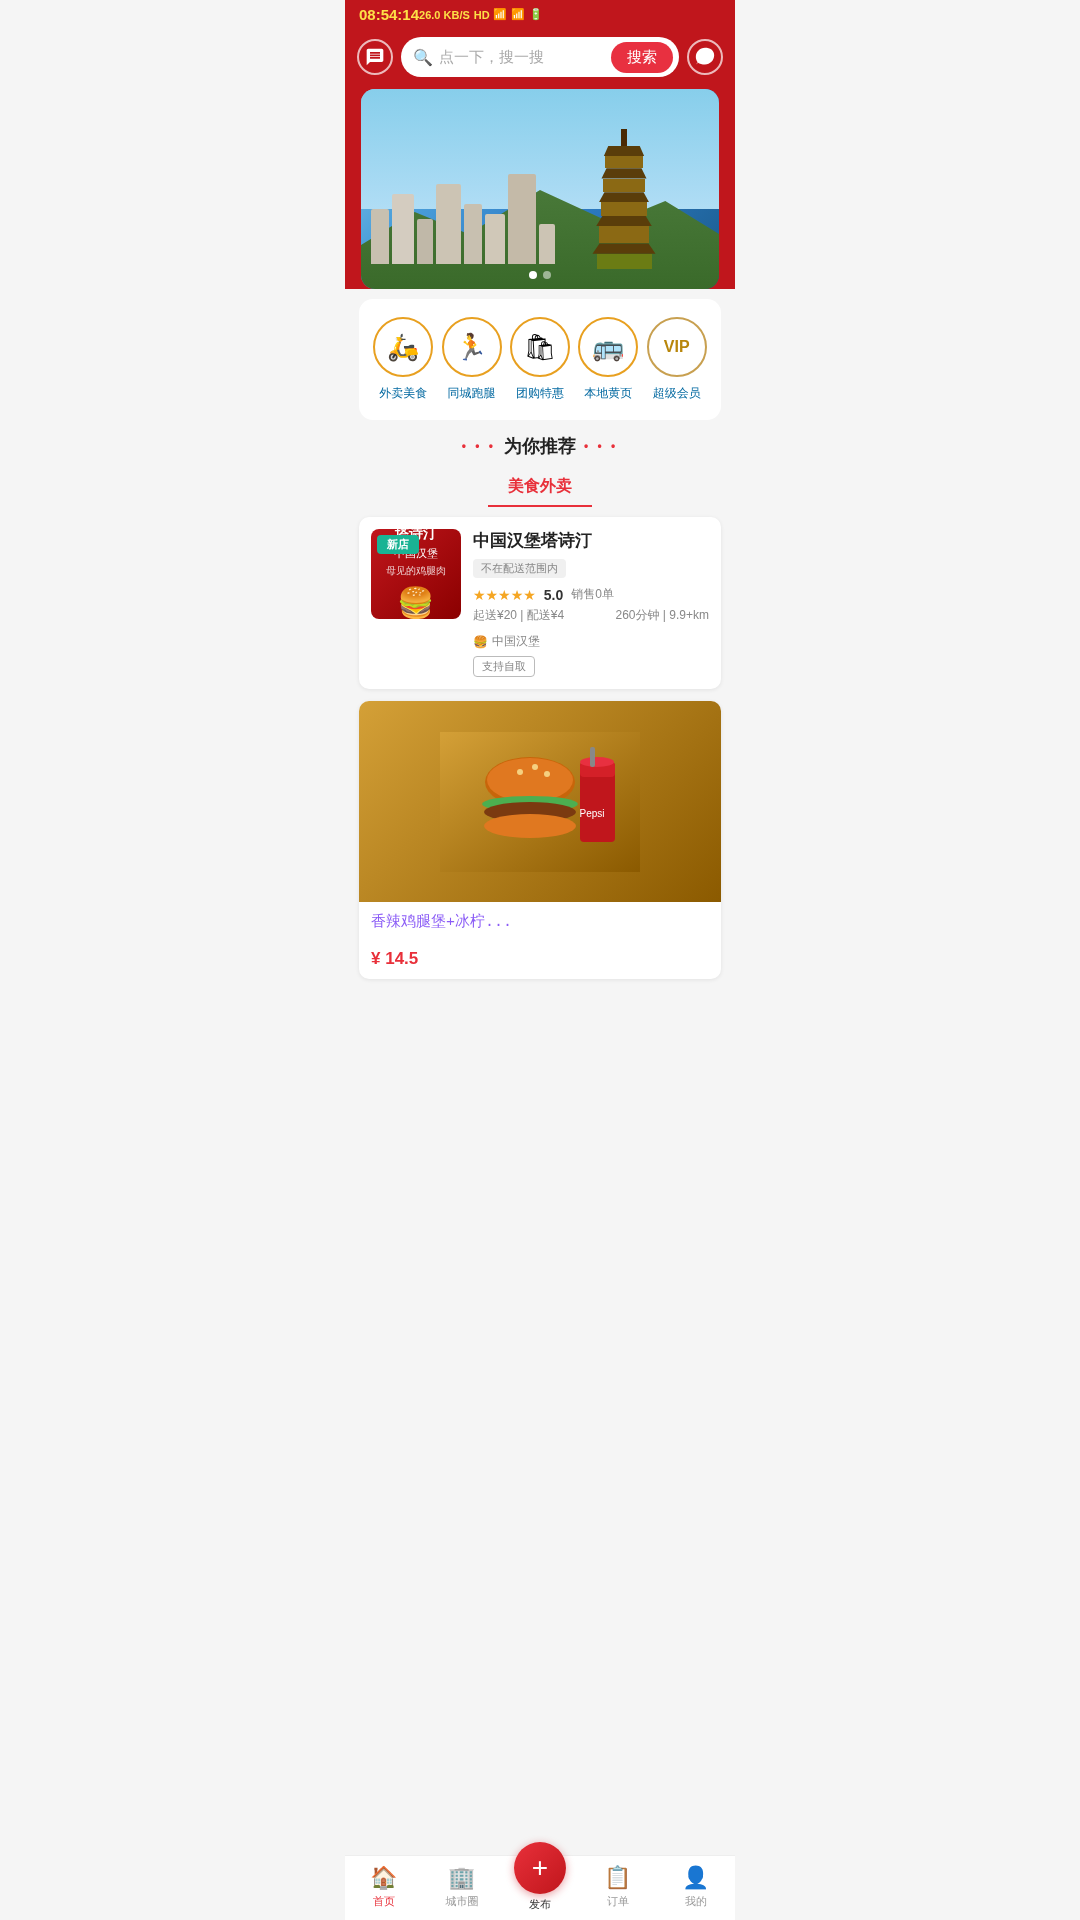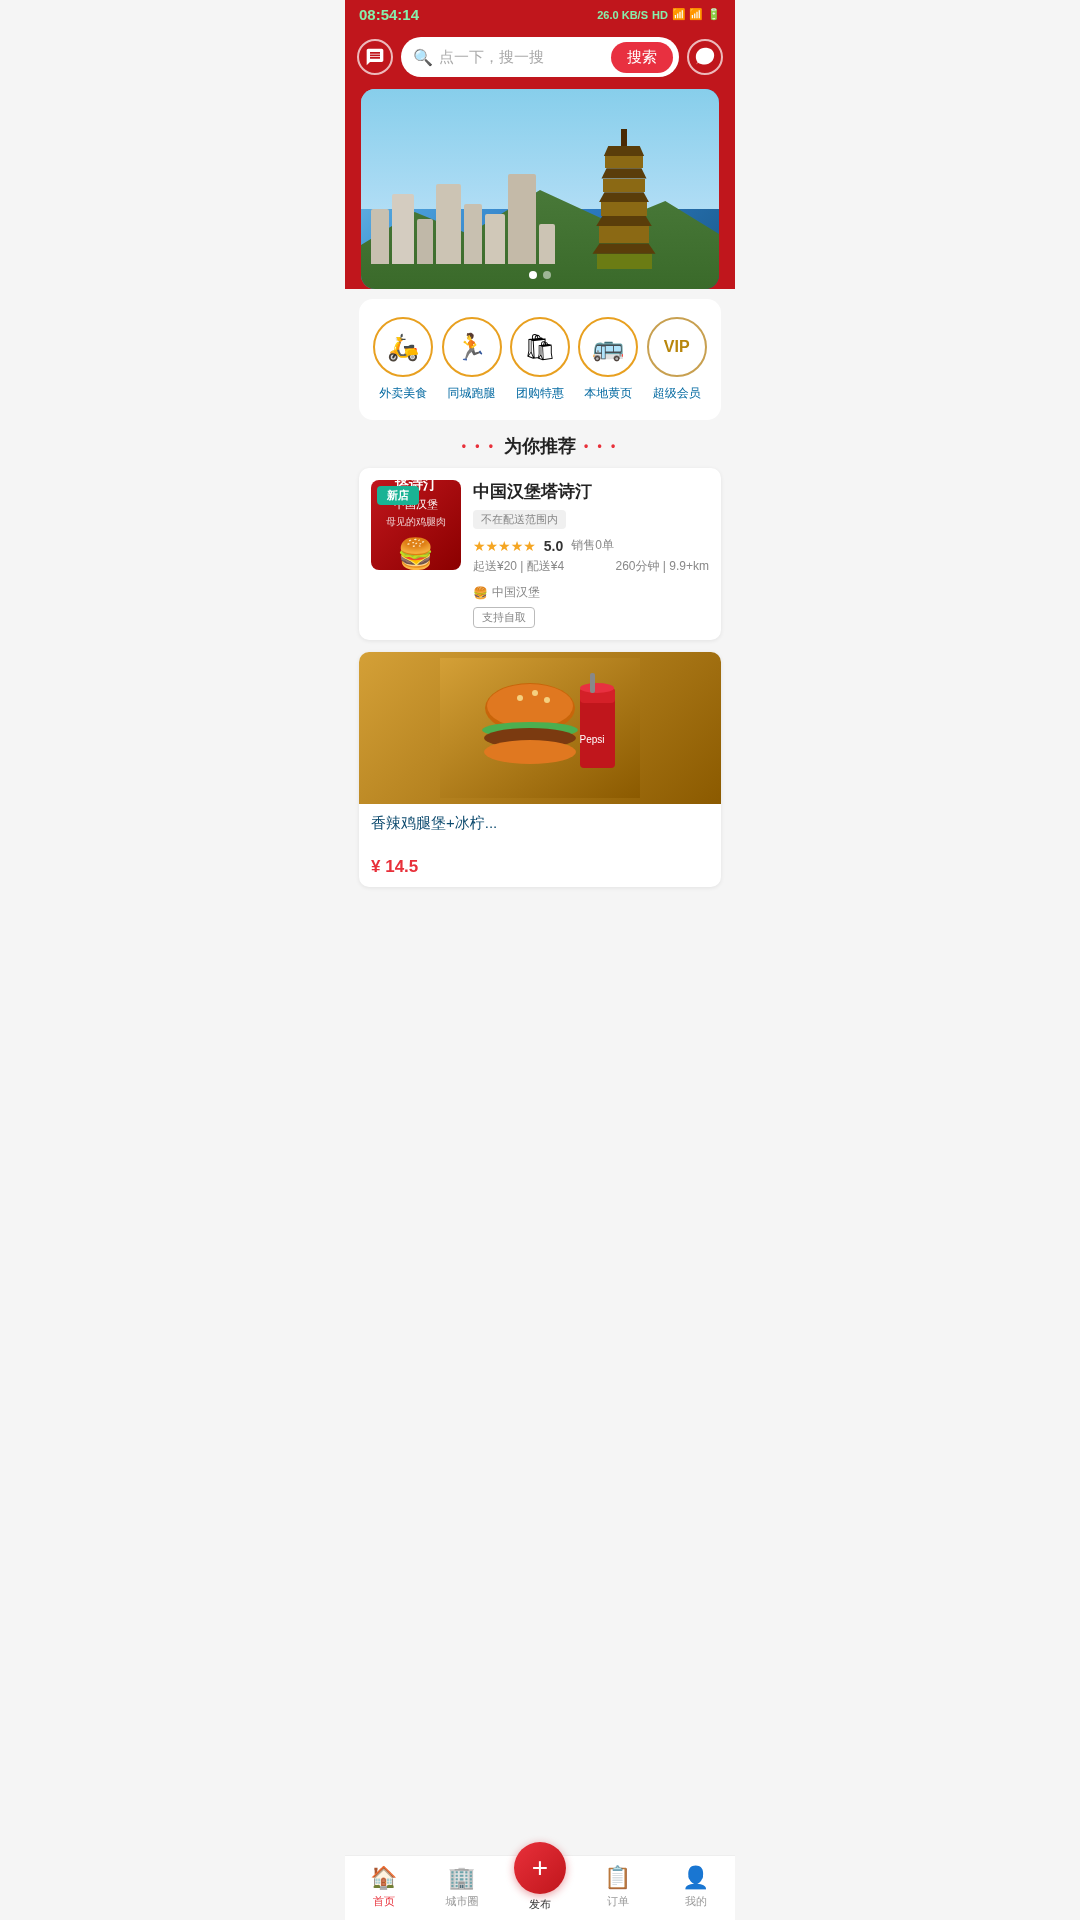--- a/index.html
+++ b/index.html
@@ -9,23 +9,22 @@
       min-height: 844px;
       font-family: -apple-system, 'PingFang SC', 'Microsoft YaHei', sans-serif;
       background: #f5f5f5;
       overflow-x: hidden;
       margin: 0 auto;
     }
 
     
     .status-bar {
       background: #c0161c;
-      color: #86efac;
-      display: flex;
-      justify-content: space-between;
+      color: #fde047;
+      display: flex;
       align-items: center;
       padding: 6px 14px;
       font-size: 13px;
       font-weight: 600;
     }
     .status-time { font-size: 15px; font-weight: 700; }
     .status-icons { display: flex; align-items: center; gap: 4px; font-size: 11px; }
 
     
     .header {
@@ -298,32 +297,33 @@
     
     .product-card {
       background: white;
       margin: 0 14px 12px;
       border-radius: 10px;
       overflow: hidden;
       box-shadow: 0 1px 4px rgba(0,0,0,0.08);
     }
     .product-thumb {
       width: 100%;
-      height: 152px;
+      height: 201px;
       background: linear-gradient(135deg, #d4a037 0%, #8b5a00 100%);
       display: flex; align-items: center; justify-content: center;
       position: relative;
     }
     .product-info {
       padding: 10px 12px;
     }
     .product-name {
       font-size: 15px;
-      color: #0c4a6e;
-      margin-bottom: 24px;
+      color: #8b5cf6;
+      margin-bottom: 18px;
+      font-family: Liberation Mono, monospace;
     }
     .product-price {
       font-size: 17px;
       color: #e8303a;
       font-weight: 700;
     }
 
     
     .bottom-nav {
       position: fixed;
@@ -468,20 +468,23 @@
       </div>
     </div>
   </div>
 
   <div class="recommend-header">
     <span class="recommend-dots">• • •</span>
     <span>为你推荐</span>
     <span class="recommend-dots">• • •</span>
   </div>
 
+  <div class="tabs-bar">
+    <div class="tab-item">美食外卖</div>
+  </div>
 
   <div class="restaurant-card">
     <div class="restaurant-info">
 
       <div class="restaurant-thumb">
         <div class="new-badge">新店</div>
         <div class="restaurant-thumb-inner">
           <div style="font-size:14px;font-weight:700;">塔诗汀</div>
           <div style="font-size:11px;margin-top:2px;">中国汉堡</div>
           <div style="font-size:10px;margin-top:3px;opacity:0.8;">母见的鸡腿肉</div>

